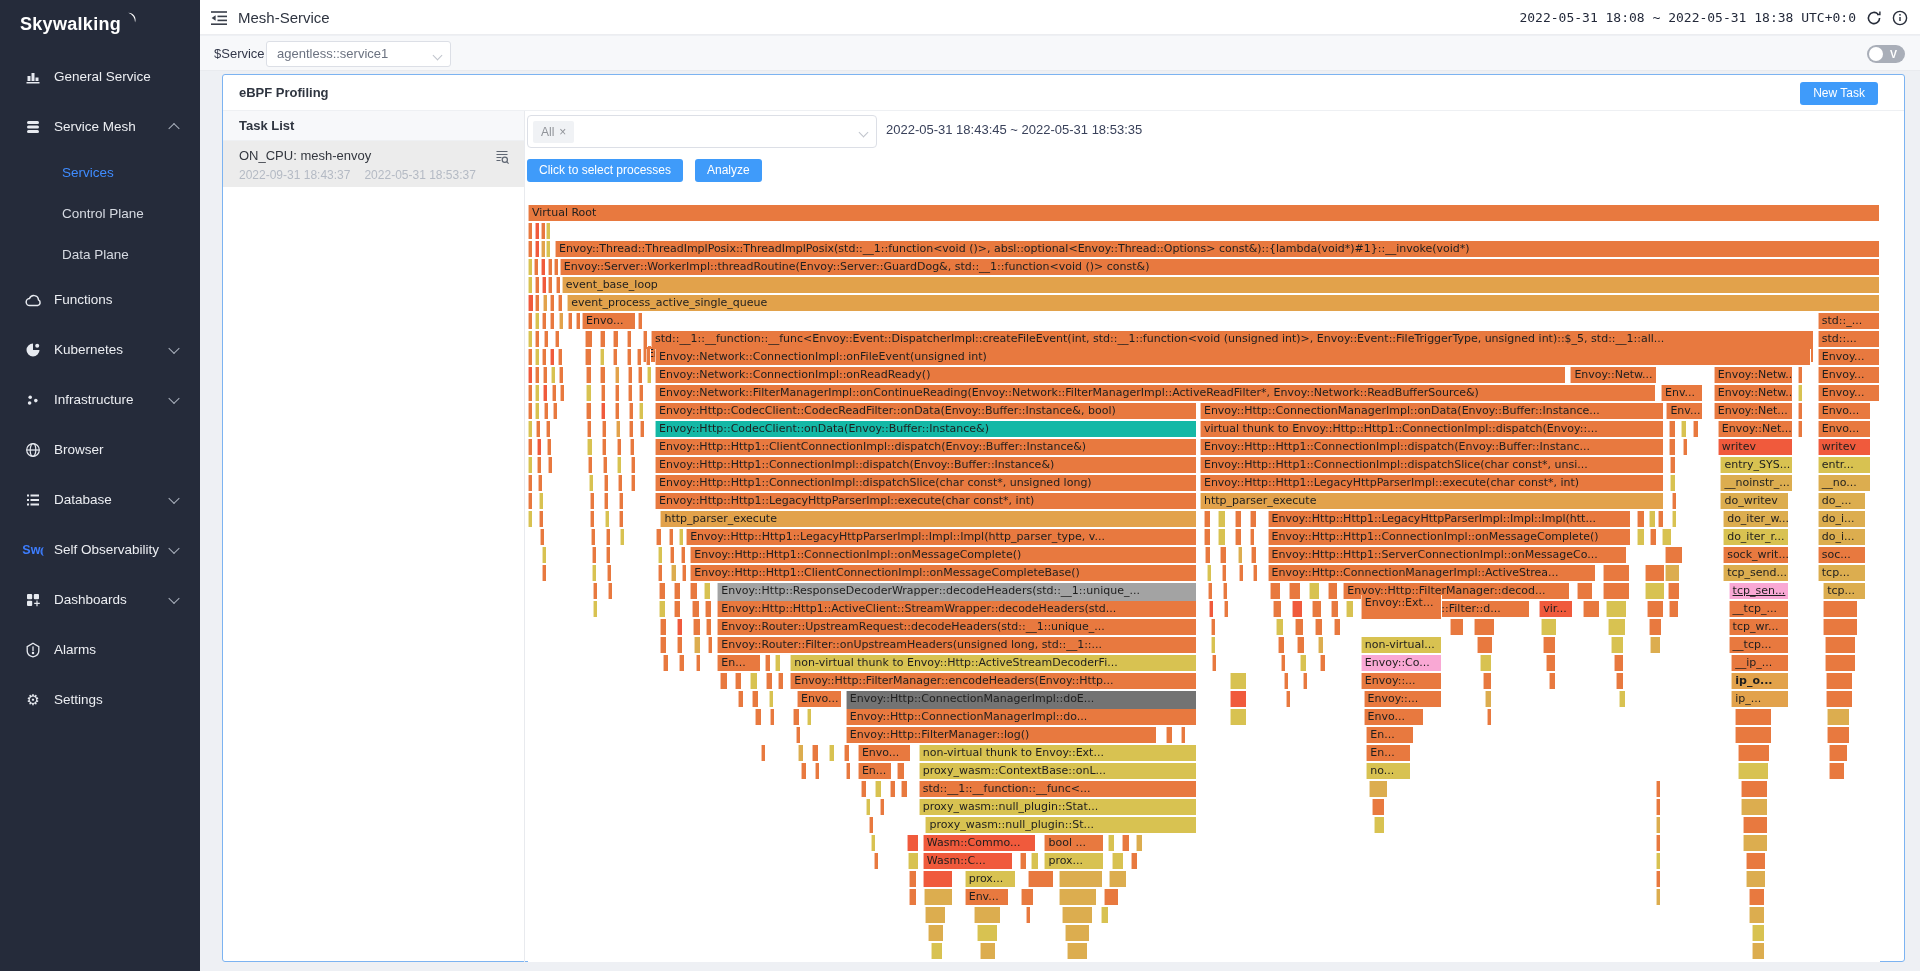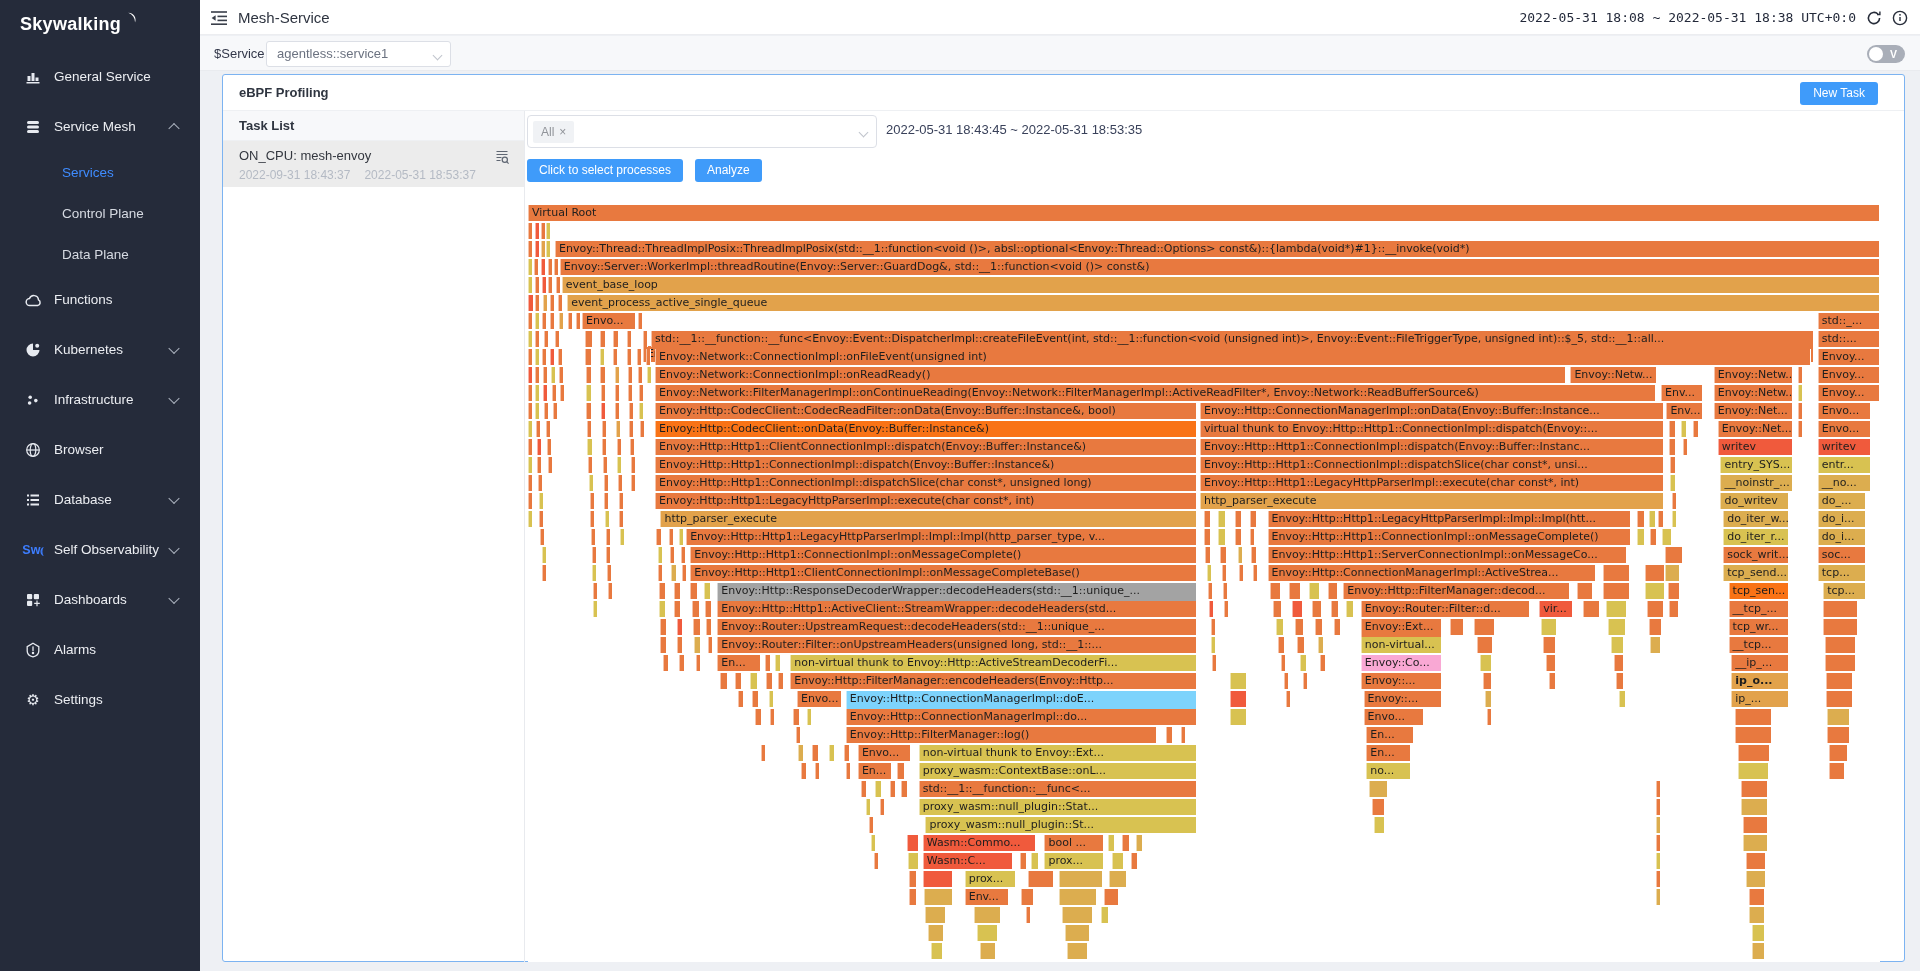--- a/index.html
+++ b/index.html
@@ -389,21 +389,21 @@
         <div class="seg" style="left: 93.9%; width: 0.4%; top: 198px; height: 16px; background: rgb(232, 121, 63);"></div>
         <div class="seg" title="Envo..." style="left: 95.4%; width: 3.9%; top: 198px; height: 16px; background: rgb(232, 121, 63);">Envo...</div>
         <div class="seg" style="left: 0%; width: 0.3%; top: 216px; height: 16px; background: rgb(216, 194, 81);"></div>
         <div class="seg" style="left: 0.6%; width: 0.3%; top: 216px; height: 16px; background: rgb(232, 121, 63);"></div>
         <div class="seg" style="left: 1.3%; width: 0.3%; top: 216px; height: 16px; background: rgb(232, 121, 63);"></div>
         <div class="seg" style="left: 4.35%; width: 0.4%; top: 216px; height: 16px; background: rgb(232, 121, 63);"></div>
         <div class="seg" style="left: 5.45%; width: 0.35%; top: 216px; height: 16px; background: rgb(232, 121, 63);"></div>
         <div class="seg" style="left: 6.5%; width: 0.3%; top: 216px; height: 16px; background: rgb(226, 162, 75);"></div>
         <div class="seg" style="left: 7.5%; width: 0.3%; top: 216px; height: 16px; background: rgb(232, 121, 63);"></div>
         <div class="seg" style="left: 8.25%; width: 0.2%; top: 216px; height: 16px; background: rgb(232, 121, 63);"></div>
-        <div class="seg" title="Envoy::Http::CodecClient::onData(Envoy::Buffer::Instance&amp;)" style="left: 9.4%; width: 40.1%; top: 216px; height: 16px; background: #f97316;">Envoy::Http::CodecClient::onData(Envoy::Buffer::Instance&amp;)</div>
+        <div class="seg" title="Envoy::Http::CodecClient::onData(Envoy::Buffer::Instance&amp;)" style="left: 9.4%; width: 40.1%; top: 216px; height: 16px; background: #14b8a6;">Envoy::Http::CodecClient::onData(Envoy::Buffer::Instance&amp;)</div>
         <div class="seg" title="virtual thunk to Envoy::Http::Http1::ConnectionImpl::dispatch(Envoy::..." style="left: 49.7%; width: 34.3%; top: 216px; height: 16px; background: rgb(232, 121, 63);">virtual thunk to Envoy::Http::Http1::ConnectionImpl::dispatch(Envoy::...</div>
         <div class="seg" style="left: 84.4%; width: 0.5%; top: 216px; height: 16px; background: rgb(232, 121, 63);"></div>
         <div class="seg" style="left: 85.3%; width: 0.4%; top: 216px; height: 16px; background: rgb(216, 194, 81);"></div>
         <div class="seg" style="left: 86.2%; width: 0.4%; top: 216px; height: 16px; background: rgb(232, 121, 63);"></div>
         <div class="seg" title="Envoy::Net..." style="left: 88%; width: 5.6%; top: 216px; height: 16px; background: rgb(232, 121, 63);">Envoy::Net...</div>
         <div class="seg" style="left: 93.9%; width: 0.3%; top: 216px; height: 16px; background: rgb(232, 121, 63);"></div>
         <div class="seg" title="Envo..." style="left: 95.4%; width: 3.9%; top: 216px; height: 16px; background: rgb(232, 121, 63);">Envo...</div>
         <div class="seg" style="left: 0%; width: 0.3%; top: 234px; height: 16px; background: rgb(232, 121, 63);"></div>
         <div class="seg" style="left: 0.65%; width: 0.3%; top: 234px; height: 16px; background: rgb(240, 90, 60);"></div>
         <div class="seg" style="left: 1.4%; width: 0.3%; top: 234px; height: 16px; background: rgb(232, 121, 63);"></div>
@@ -528,21 +528,21 @@
         <div class="seg" style="left: 51.4%; width: 0.3%; top: 378px; height: 16px; background: rgb(232, 121, 63);"></div>
         <div class="seg" style="left: 54.9%; width: 0.8%; top: 378px; height: 16px; background: rgb(232, 121, 63);"></div>
         <div class="seg" style="left: 56.3%; width: 0.9%; top: 378px; height: 16px; background: rgb(232, 121, 63);"></div>
         <div class="seg" style="left: 57.8%; width: 0.8%; top: 378px; height: 16px; background: rgb(216, 194, 81);"></div>
         <div class="seg" style="left: 59.2%; width: 0.7%; top: 378px; height: 16px; background: rgb(232, 121, 63);"></div>
         <div class="seg" title="Envoy::Http::FilterManager::decod..." style="left: 60.3%; width: 16.8%; top: 378px; height: 16px; background: rgb(232, 121, 63);">Envoy::Http::FilterManager::decod...</div>
         <div class="seg" style="left: 77.6%; width: 1.2%; top: 378px; height: 16px; background: rgb(232, 121, 63);"></div>
         <div class="seg" style="left: 79.5%; width: 2%; top: 378px; height: 16px; background: rgb(232, 121, 63);"></div>
         <div class="seg" style="left: 82.6%; width: 1.5%; top: 378px; height: 16px; background: rgb(216, 194, 81);"></div>
         <div class="seg" style="left: 84.3%; width: 0.9%; top: 378px; height: 16px; background: rgb(232, 121, 63);"></div>
-        <div class="seg" title="tcp_sen..." style="left: 88.8%; width: 4.5%; top: 378px; height: 16px; background: #f97316;">tcp_sen...</div>
+        <div class="seg" title="tcp_sen..." style="left: 88.8%; width: 4.5%; top: 378px; height: 16px; background: #f9a8d4; text-decoration: underline;">tcp_sen...</div>
         <div class="seg" title="tcp..." style="left: 95.8%; width: 3.2%; top: 378px; height: 16px; background: rgb(220, 173, 79);">tcp...</div>
         <div class="seg" style="left: 4.8%; width: 0.2%; top: 396px; height: 16px; background: rgb(216, 194, 81);"></div>
         <div class="seg" style="left: 9.7%; width: 0.5%; top: 396px; height: 16px; background: rgb(216, 194, 81);"></div>
         <div class="seg" style="left: 10.8%; width: 0.5%; top: 396px; height: 16px; background: rgb(232, 121, 63);"></div>
         <div class="seg" style="left: 12.1%; width: 0.6%; top: 396px; height: 16px; background: rgb(232, 121, 63);"></div>
         <div class="seg" style="left: 13.1%; width: 0.5%; top: 396px; height: 16px; background: rgb(232, 121, 63);"></div>
         <div class="seg" title="Envoy::Http::Http1::ActiveClient::StreamWrapper::decodeHeaders(std..." style="left: 14%; width: 35.5%; top: 396px; height: 16px; background: rgb(232, 121, 63);">Envoy::Http::Http1::ActiveClient::StreamWrapper::decodeHeaders(std...</div>
         <div class="seg" style="left: 50.4%; width: 0.3%; top: 396px; height: 16px; background: rgb(240, 90, 60);"></div>
         <div class="seg" style="left: 51.5%; width: 0.3%; top: 396px; height: 16px; background: rgb(232, 121, 63);"></div>
         <div class="seg" style="left: 55.1%; width: 0.7%; top: 396px; height: 16px; background: rgb(232, 121, 63);"></div>
@@ -561,21 +561,21 @@
         <div class="seg" style="left: 9.8%; width: 0.5%; top: 414px; height: 16px; background: rgb(232, 121, 63);"></div>
         <div class="seg" style="left: 11%; width: 0.5%; top: 414px; height: 16px; background: rgb(240, 90, 60);"></div>
         <div class="seg" style="left: 12.2%; width: 0.6%; top: 414px; height: 16px; background: rgb(232, 121, 63);"></div>
         <div class="seg" style="left: 13.2%; width: 0.4%; top: 414px; height: 16px; background: rgb(232, 121, 63);"></div>
         <div class="seg" title="Envoy::Router::UpstreamRequest::decodeHeaders(std::__1::unique_..." style="left: 14%; width: 35.5%; top: 414px; height: 16px; background: rgb(232, 121, 63);">Envoy::Router::UpstreamRequest::decodeHeaders(std::__1::unique_...</div>
         <div class="seg" style="left: 50.5%; width: 0.3%; top: 414px; height: 16px; background: rgb(232, 121, 63);"></div>
         <div class="seg" style="left: 55.3%; width: 0.6%; top: 414px; height: 16px; background: rgb(216, 194, 81);"></div>
         <div class="seg" style="left: 56.7%; width: 0.7%; top: 414px; height: 16px; background: rgb(232, 121, 63);"></div>
         <div class="seg" style="left: 58.2%; width: 0.6%; top: 414px; height: 16px; background: rgb(232, 121, 63);"></div>
         <div class="seg" style="left: 59.6%; width: 0.5%; top: 414px; height: 16px; background: rgb(232, 121, 63);"></div>
-        <div class="seg" title="Envoy::Ext..." style="left: 61.6%; width: 6%; top: 414px; height: 24px; background: rgb(232, 121, 63);">Envoy::Ext...</div>
+        <div class="seg" title="Envoy::Ext..." style="left: 61.6%; width: 6%; top: 390px; height: 24px; background: rgb(232, 121, 63);">Envoy::Ext...</div>
         <div class="seg" style="left: 68.2%; width: 1%; top: 414px; height: 16px; background: rgb(232, 121, 63);"></div>
         <div class="seg" style="left: 70%; width: 1.5%; top: 414px; height: 16px; background: rgb(232, 121, 63);"></div>
         <div class="seg" style="left: 74.9%; width: 1.2%; top: 414px; height: 16px; background: rgb(216, 194, 81);"></div>
         <div class="seg" style="left: 79.9%; width: 1.3%; top: 414px; height: 16px; background: rgb(216, 194, 81);"></div>
         <div class="seg" style="left: 82.9%; width: 1%; top: 414px; height: 16px; background: rgb(232, 121, 63);"></div>
         <div class="seg" title="tcp_wr..." style="left: 88.8%; width: 4.5%; top: 414px; height: 16px; background: rgb(232, 121, 63);">tcp_wr...</div>
         <div class="seg" style="left: 95.8%; width: 2.6%; top: 414px; height: 16px; background: rgb(232, 121, 63);"></div>
         <div class="seg" style="left: 9.8%; width: 0.5%; top: 432px; height: 16px; background: rgb(232, 121, 63);"></div>
         <div class="seg" style="left: 11%; width: 0.5%; top: 432px; height: 16px; background: rgb(232, 121, 63);"></div>
         <div class="seg" style="left: 12.3%; width: 0.5%; top: 432px; height: 16px; background: rgb(220, 173, 79);"></div>
@@ -621,21 +621,21 @@
         <div class="seg" title="Envoy::..." style="left: 61.6%; width: 6%; top: 468px; height: 16px; background: rgb(232, 121, 63);">Envoy::...</div>
         <div class="seg" style="left: 70.6%; width: 0.7%; top: 468px; height: 16px; background: rgb(232, 121, 63);"></div>
         <div class="seg" style="left: 75.5%; width: 0.5%; top: 468px; height: 16px; background: rgb(232, 121, 63);"></div>
         <div class="seg" style="left: 80.5%; width: 0.6%; top: 468px; height: 16px; background: rgb(232, 121, 63);"></div>
         <div class="seg" title="ip_o..." style="left: 89%; width: 4.3%; top: 468px; height: 16px; background: rgb(226, 162, 75); font-weight: bold;">ip_o...</div>
         <div class="seg" style="left: 96%; width: 2%; top: 468px; height: 16px; background: rgb(232, 121, 63);"></div>
         <div class="seg" style="left: 15.5%; width: 0.5%; top: 486px; height: 16px; background: rgb(232, 121, 63);"></div>
         <div class="seg" style="left: 16.6%; width: 0.5%; top: 486px; height: 16px; background: rgb(232, 121, 63);"></div>
         <div class="seg" style="left: 17.8%; width: 0.4%; top: 486px; height: 16px; background: rgb(216, 194, 81);"></div>
         <div class="seg" title="Envo..." style="left: 19.9%; width: 3.3%; top: 486px; height: 16px; background: rgb(232, 121, 63);">Envo...</div>
-        <div class="seg" title="Envoy::Http::ConnectionManagerImpl::doE..." style="left: 23.5%; width: 26%; top: 486px; height: 28px; background: #7dd3fc;">Envoy::Http::ConnectionManagerImpl::doE...</div>
+        <div class="seg" title="Envoy::Http::ConnectionManagerImpl::doE..." style="left: 23.5%; width: 26%; top: 486px; height: 28px; background: #737373;">Envoy::Http::ConnectionManagerImpl::doE...</div>
         <div class="seg" style="left: 51.9%; width: 1.3%; top: 486px; height: 16px; background: rgb(240, 90, 60);"></div>
         <div class="seg" style="left: 56.1%; width: 0.3%; top: 486px; height: 16px; background: rgb(232, 121, 63);"></div>
         <div class="seg" title="Envoy::..." style="left: 61.8%; width: 5.8%; top: 486px; height: 16px; background: rgb(232, 121, 63);">Envoy::...</div>
         <div class="seg" style="left: 70.8%; width: 0.5%; top: 486px; height: 16px; background: rgb(220, 173, 79);"></div>
         <div class="seg" style="left: 80.7%; width: 0.5%; top: 486px; height: 16px; background: rgb(216, 194, 81);"></div>
         <div class="seg" title="ip_..." style="left: 89%; width: 4.3%; top: 486px; height: 16px; background: rgb(226, 162, 75);">ip_...</div>
         <div class="seg" style="left: 96%; width: 2%; top: 486px; height: 16px; background: rgb(232, 121, 63);"></div>
         <div class="seg" style="left: 16.8%; width: 0.5%; top: 504px; height: 16px; background: rgb(232, 121, 63);"></div>
         <div class="seg" style="left: 17.9%; width: 0.4%; top: 504px; height: 16px; background: rgb(232, 121, 63);"></div>
         <div class="seg" style="left: 19.6%; width: 0.5%; top: 504px; height: 16px; background: rgb(232, 121, 63);"></div>

